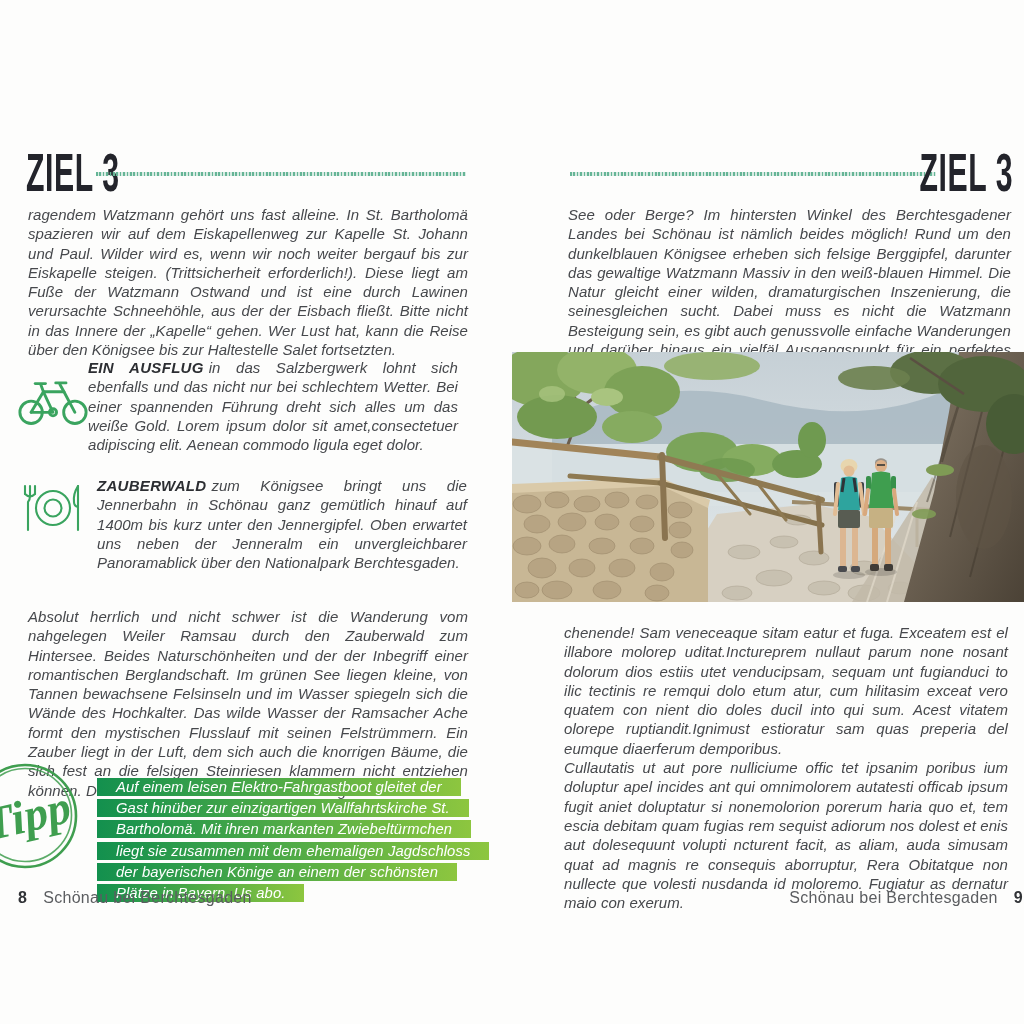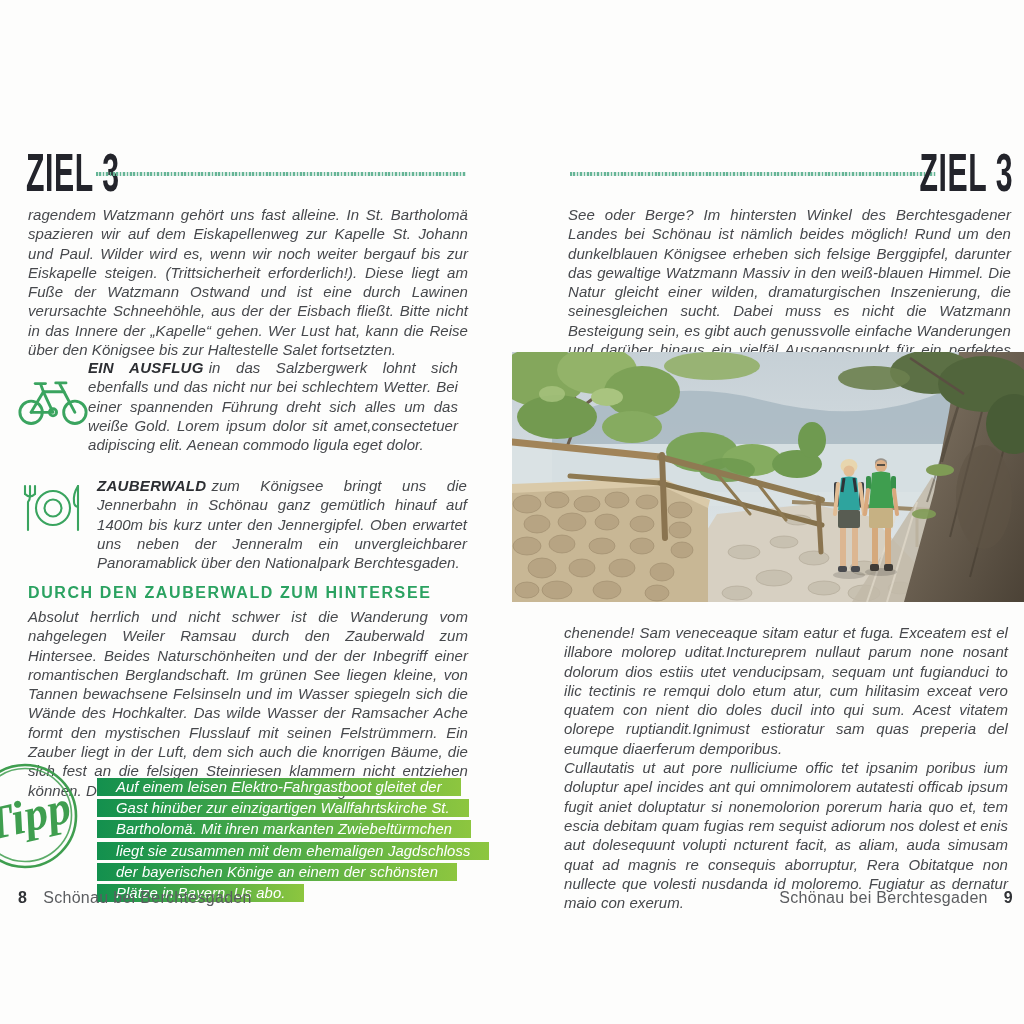--- a/index.html
+++ b/index.html
@@ -41,21 +41,21 @@
     -webkit-box-decoration-break:clone; box-decoration-break:clone;
     color:#ffffff; padding:1px 19px; font-size:14.8px; line-height:21.2px;
     letter-spacing:.1px;
   }
 
   
   .footer { font-size:16px; color:#5b5d60; letter-spacing:.3px; white-space:nowrap; }
   .pgnum  { font-weight:700; color:#303236; }
   .footer-left  { left:18px;  top:889px; }
   .footer-left .pgnum  { margin-right:16px; }
-  .footer-right { right:11px; top:889px; }
+  .footer-right { right:1px; top:889px; }
   .footer-right .pgnum { margin-left:16px; }
 
   .callout-icon svg, .photo svg, .tipp svg { display:block; }
 </style>
 </head>
 <body>
 
 <div class="spread">
 
   <h1 class="abs ziel ziel-left">ZIEL 3</h1>
@@ -89,21 +89,20 @@
         <path d="M13,8 L13,16"></path>
       <path d="M3,16 Q8,21 13,16"></path>
       <path d="M56,8 L56,52"></path>
       <path d="M56,8 Q51,16 52,24 Q52,28 56,29"></path>
     </svg>
   </span>
   <p class="abs body-text" style="left:97px; top:476px; width:370px;">
     <strong class="lead">ZAUBERWALD</strong><span>zum Königsee bringt uns die Jennerbahn in Schönau ganz gemütlich hinauf auf 1400m bis kurz unter den Jennergipfel. Oben erwartet uns neben der Jenneralm ein unvergleichbarer Panoramablick über den Nationalpark Berchtesgaden.</span>
   </p>
 
-  <h2 class="abs section-heading" style="left:28px; top:584px;">DURCH DEN ZAUBERWALD ZUM HINTERSEE</h2>
   <p class="abs body-text" style="left:28px; top:607px; width:440px;">Absolut herrlich und nicht schwer ist die Wanderung vom nahgelegen Weiler Ramsau durch den Zauberwald zum Hintersee. Beides Naturschönheiten und der der Inbegriff einer romantischen Berglandschaft. Im grünen See liegen kleine, von Tannen bewachsene Felsinseln und im Wasser spiegeln sich die Wände des Hochkalter. Das wilde Wasser der Ramsacher Ache formt den mystischen Flusslauf mit seinen Felstrümmern. Ein Zauber liegt in der Luft, dem sich auch die knorrigen Bäume, die sich fest an die felsigen Steinriesen klammern nicht entziehen können. Dabei stellt sich immer wieder die Frage:</p>
 
   <span class="abs tipp" style="left:-32px; top:758px;">
     <svg width="126" height="122" viewBox="0 0 126 122">
       <circle cx="57" cy="58" r="51" fill="none" stroke="#3f9e4f" stroke-width="2.6"></circle>
       <circle cx="57" cy="57" r="46.5" fill="none" stroke="#3f9e4f" stroke-width="1.6" opacity=".85"></circle>
       <text x="16" y="74" font-family="Liberation Serif, serif" font-style="italic" font-weight="bold" font-size="47" fill="#3f9e4f" transform="rotate(-13 57 58)">Tipp</text>
     </svg>
   </span>
 

